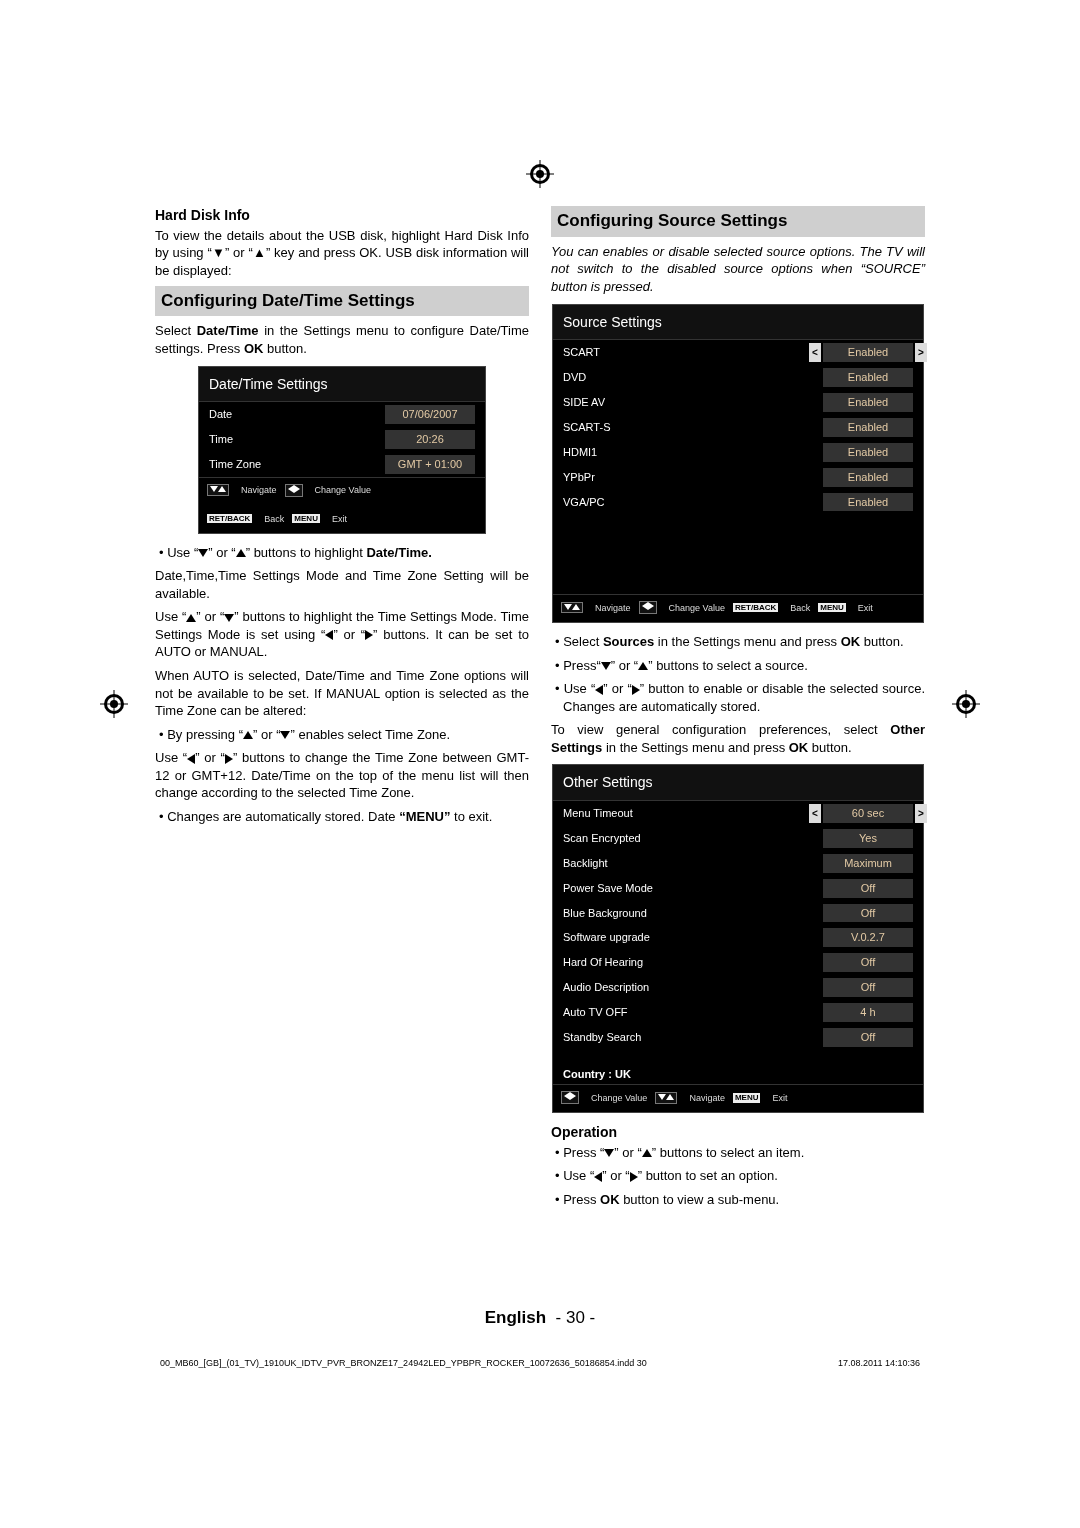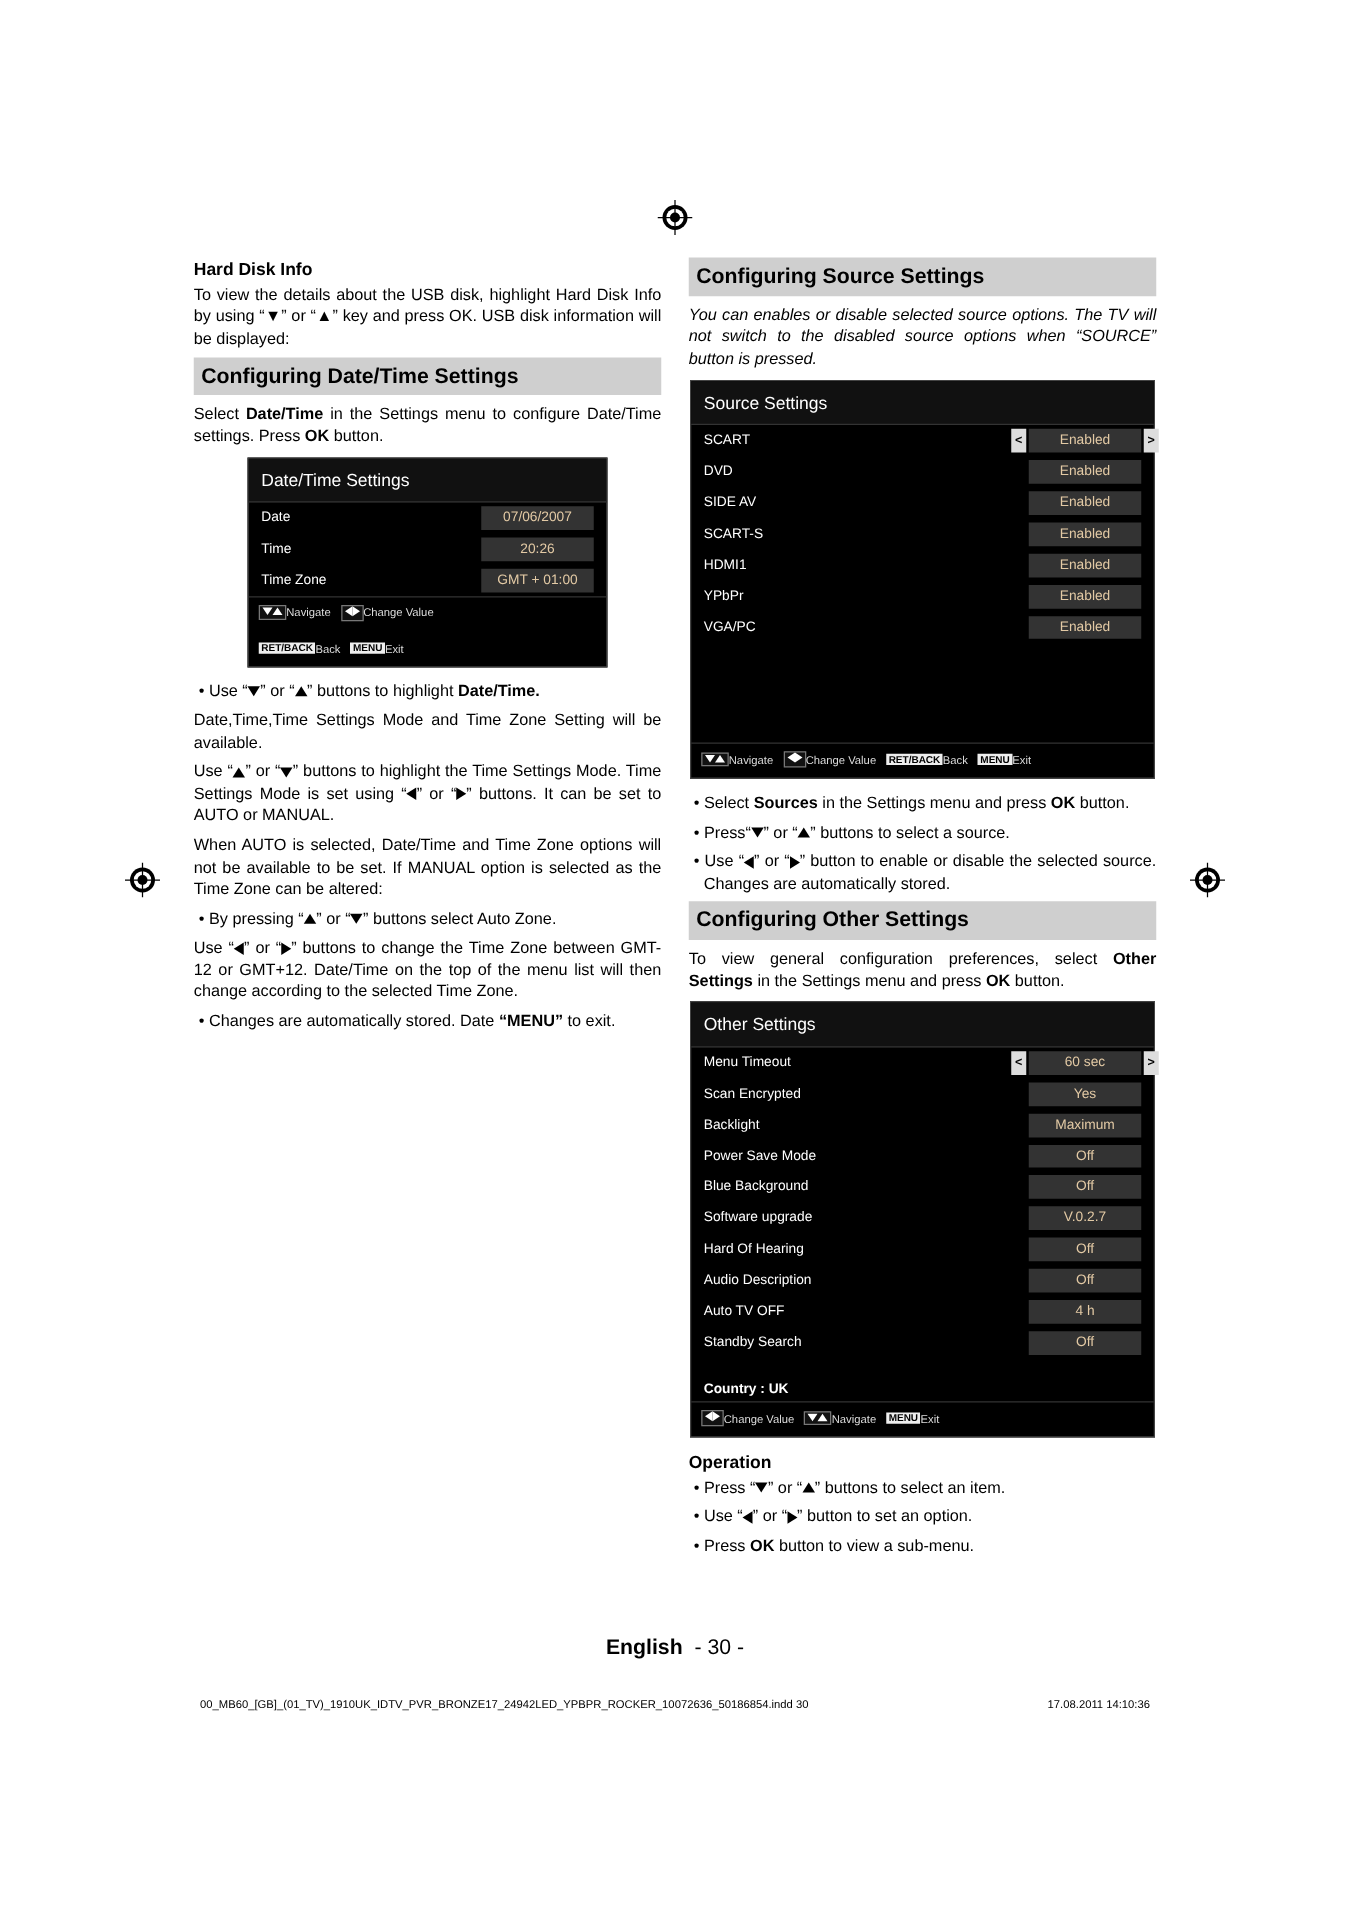--- a/index.html
+++ b/index.html
@@ -81,21 +81,21 @@
   .osd-row .value.scroll::after  { right: -14px; content: ">"; }
   .osd-footer {
     display: flex;
     gap: 8px;
     padding: 6px 8px 8px 8px;
     flex-wrap: wrap;
     font-size: 9px;
     color: #ddd;
     border-top: 1px solid #333;
   }
-  .osd-footer .hint { display: flex; align-items: center; gap: 0; text-align: center; }
+  .osd-footer .hint { display: flex; align-items: center; gap: 12px; text-align: center; }
   .hintbox {
     background: #eee; color: #000;
     padding: 0 2px;
     font-weight: bold;
     font-size: 8px;
     line-height: 1.2;
   }
   .hintbox.dark { background: #111; color: #fff; border: 1px solid #777; }
 
   .tri { display: inline-block; width: 0; height: 0; vertical-align: middle; }
@@ -198,21 +198,21 @@
 
     <p class="bullet">
       <span>• Use “</span><span class="tri down"></span><span>” or “</span><span class="tri up"></span><span>” buttons to highlight </span><span class="bold">Date/Time.</span>
     </p>
     <p>Date,Time,Time Settings Mode and Time Zone Setting will be available.</p>
     <p>
       <span>Use “</span><span class="tri up"></span><span>” or “</span><span class="tri down"></span><span>” buttons to highlight the Time Settings Mode. Time Settings Mode is set using “</span><span class="tri left"></span><span>” or “</span><span class="tri right"></span><span>” buttons. It can be set to AUTO or MANUAL.</span>
     </p>
     <p>When AUTO is selected, Date/Time and Time Zone options will not be available to be set. If MANUAL option is selected as the Time Zone can be altered:</p>
     <p class="bullet">
-      <span>• By pressing “</span><span class="tri up"></span><span>” or “</span><span class="tri down"></span><span>” buttons select Auto Zone.</span>
+      <span>• By pressing “</span><span class="tri up"></span><span>” or “</span><span class="tri down"></span><span>” enables select Time Zone.</span>
     </p>
     <p>
       <span>Use “</span><span class="tri left"></span><span>” or “</span><span class="tri right"></span><span>” buttons to change the Time Zone between GMT-12 or GMT+12. Date/Time on the top of the menu list will then change according to the selected Time Zone.</span>
     </p>
     <p class="bullet">
       <span>• Changes are automatically stored. Date </span><span class="bold">“MENU”</span><span> to exit.</span>
     </p>
   </div>
 
   <div class="col">
@@ -275,21 +275,20 @@
     <p class="bullet">
       <span>• Select </span><span class="bold">Sources</span><span> in the Settings menu and press </span><span class="bold">OK</span><span> button.</span>
     </p>
     <p class="bullet">
       <span>• Press“</span><span class="tri down"></span><span>” or “</span><span class="tri up"></span><span>” buttons to select a source.</span>
     </p>
     <p class="bullet">
       <span>• Use “</span><span class="tri left"></span><span>” or “</span><span class="tri right"></span><span>” button to enable or disable the selected source. Changes are automatically stored.</span>
     </p>
 
-    <div class="section-head">Configuring Other Settings</div>
     <p>
       <span>To view general configuration preferences, select </span><span class="bold">Other Settings</span><span> in the Settings menu and press </span><span class="bold">OK</span><span> button.</span>
     </p>
 
     <div class="osd osd-wide">
       <div class="osd-title">Other Settings</div>
       <div id="otherRows">
           <div class="osd-row">
             <div class="label">Menu Timeout</div>
             <div class="value scroll">60 sec</div>

